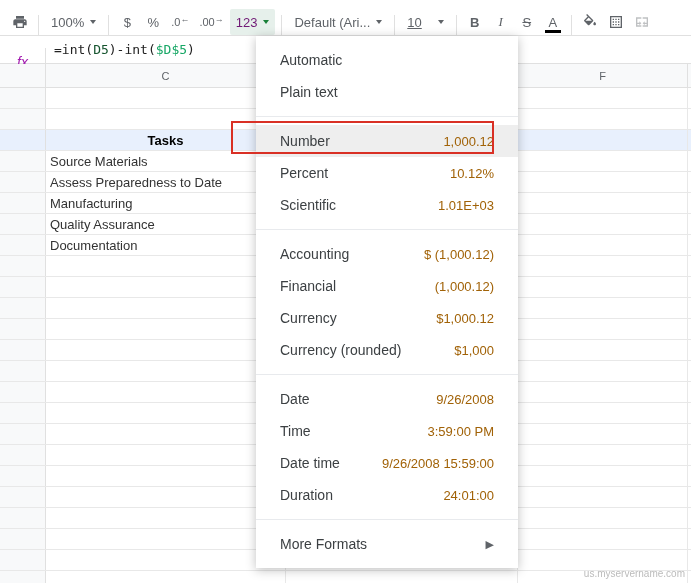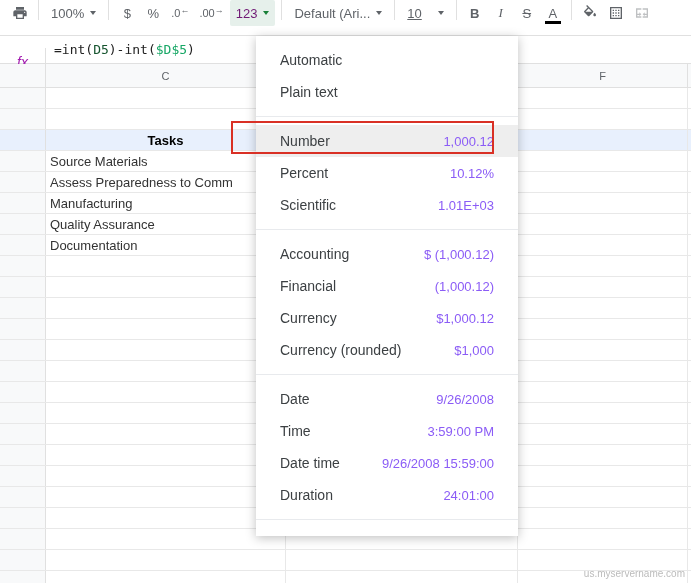--- a/index.html
+++ b/index.html
@@ -1,18 +1,18 @@
 <!DOCTYPE html>
 <html><head>
   <meta charset="utf-8">
   <style>
     * { box-sizing: border-box; margin: 0; padding: 0; }
     body { font-family: Arial, sans-serif; font-size: 13px; color: #333; background: #fff; width: 691px; height: 583px; overflow: hidden; position: relative; }
     
-    .toolbar { display: flex; align-items: flex-start; height: 36px; padding: 0 8px; gap: 2px; border-bottom: 1px solid #e0e0e0; }
+    .toolbar { display: flex; align-items: flex-end; height: 36px; padding: 0 8px; gap: 2px; border-bottom: 1px solid #e0e0e0; }
     .tb-sep { width: 1px; height: 20px; background: #e0e0e0; margin: 0 4px; }
     .tb-btn { display: inline-flex; align-items: center; justify-content: center; min-width: 24px; height: 26px; padding: 0 4px; color: #5f6368; cursor: pointer; font-size: 13px; }
     .tb-dropdown { display: inline-flex; align-items: center; height: 26px; padding: 0 6px; color: #5f6368; cursor: pointer; gap: 4px; }
     .caret { width: 0; height: 0; border-left: 3px solid transparent; border-right: 3px solid transparent; border-top: 4px solid #5f6368; margin-left: 2px; }
     .active-123 { background: #e6f0eb; border-radius: 2px; }
     
     .formula-bar { display: flex; align-items: center; height: 28px; border-bottom: 1px solid #e0e0e0; }
     .fx-label { width: 46px; text-align: center; font-style: italic; color: #a21caf; font-size: 14px; border-right: 1px solid #e0e0e0; height: 100%; display: flex; align-items: center; justify-content: center; margin-top: 24px; }
     .formula-input { flex: 1; padding: 0 8px; font-family: 'Consolas', monospace; font-size: 13px; color: #222; }
     .fd5 { color: #14532d; }
@@ -31,21 +31,21 @@
     .cell { border-right: 1px solid #e8e8e8; padding: 2px 4px; display: flex; align-items: center; overflow: hidden; white-space: nowrap; }
     .cell.right { justify-content: flex-end; }
     
     .header-row { background: #e8f0fd; }
     .header-row .cell { font-weight: bold; justify-content: center; color: #000; }
     .header-row .rowh { background: #e8f0fd; }
     
     .dropdown-menu { position: absolute; top: 36px; left: 256px; width: 262px; background: #fff; box-shadow: 0 2px 10px rgba(0,0,0,0.25); z-index: 100; padding: 8px 0; font-size: 14px; color: #3c4043; }
     .menu-item { display: flex; justify-content: space-between; align-items: center; height: 32px; padding: 0 24px; cursor: pointer; }
     .menu-item.highlighted { background: #eeeeee; }
-    .menu-example { color: #8b5cf6; font-size: 13px; }
+    .menu-example { color: #a16207; font-size: 13px; }
     .menu-sep { height: 1px; background: #e8eaed; margin: 8px 0; }
     .submenu-arrow { color: #5f6368; font-size: 11px; }
     
     .highlight-box { position: absolute; top: 121px; left: 231px; width: 263px; height: 33px; border: 2px solid #d93025; z-index: 200; pointer-events: none; }
     
     .watermark { position: absolute; bottom: 4px; right: 6px; font-size: 10px; color: #bbb; }
     
     svg { display: block; }
   </style>
 </head>
@@ -140,21 +140,21 @@
   </div>
 
   <div class="row">
       <div class="rowh"></div>
       <div class="cell col-c">Source Materials</div>
       <div class="cell col-e right">13</div>
       <div class="cell col-f"></div>
     </div>
   <div class="row">
       <div class="rowh"></div>
-      <div class="cell col-c">Assess Preparedness to Comm</div>
+      <div class="cell col-c">Assess Preparedness to Date</div>
       <div class="cell col-e right">2</div>
       <div class="cell col-f"></div>
     </div>
   <div class="row">
       <div class="rowh"></div>
       <div class="cell col-c">Manufacturing</div>
       <div class="cell col-e right">31</div>
       <div class="cell col-f"></div>
     </div>
   <div class="row">
@@ -316,17 +316,21 @@
     </div>
   <div class="menu-item">
       <span>Date time</span>
       <span class="menu-example">9/26/2008 15:59:00</span>
     </div>
   <div class="menu-item">
       <span>Duration</span>
       <span class="menu-example">24:01:00</span>
     </div>
   <div class="menu-sep"></div>
+  <div class="menu-item">
+      <span>More Formats</span>
+      <span class="submenu-arrow">▶</span>
+    </div>
 </div>
 
 <div class="highlight-box"></div>
 
 <div class="watermark">us.myservername.com</div>
 
 </body></html>

